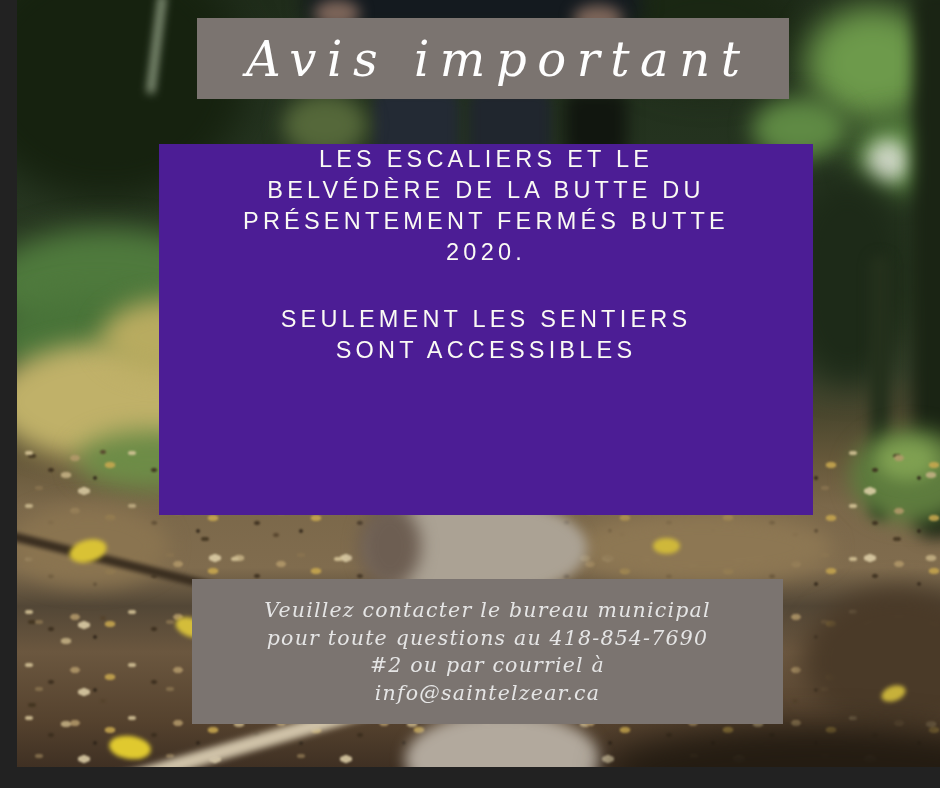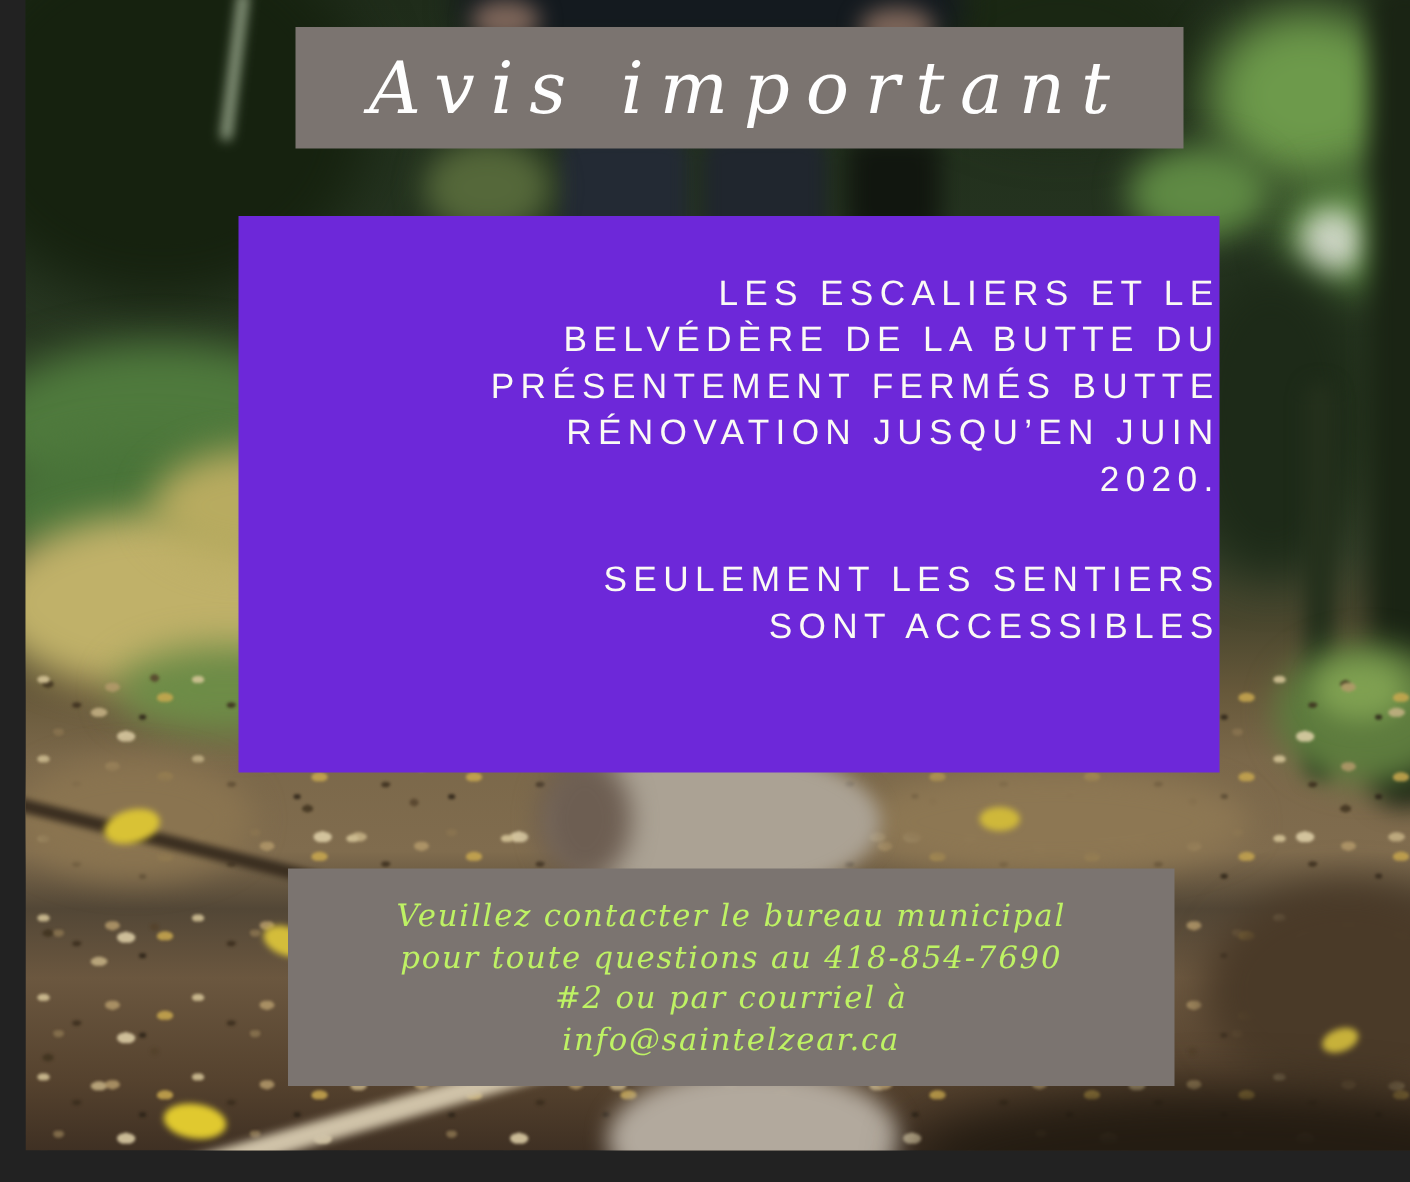--- a/index.html
+++ b/index.html
@@ -84,30 +84,29 @@
     display:flex;align-items:center;justify-content:center;
   }
   .banner-title{
     font-family:"DejaVu Serif","Liberation Serif",serif;
     font-style:italic;font-weight:400;
     font-size:48px;letter-spacing:.22em;text-indent:.22em;
     color:#fefefe;white-space:nowrap;
   }
   .notice{
     left:142px;top:144px;width:654px;height:371px;
-    background:#6d28d9;
-    color:#fafaf4;text-align:right;
+    background:#4c1d95;
+    color:#fafaf4;text-align:center;
     font-size:23.5px;letter-spacing:4.2px;line-height:31px;
-    padding-top:36px;
   }
   .notice .para2{margin-top:36px;}
   .contact{
     left:175px;top:579px;width:591px;height:145px;
     background:#7b7470;
-    color:#bef264;text-align:center;
+    color:#e5e5e5;text-align:center;
     font-family:"DejaVu Serif","Liberation Serif",serif;
     font-style:italic;
     font-size:20.5px;letter-spacing:1.2px;line-height:27.5px;
     padding-top:18px;
   }
 </style>
 </head>
 <body>
 
 <div class="poster">
@@ -158,21 +157,20 @@
 
   <div class="panel banner">
     <span class="banner-title">Avis important</span>
   </div>
 
   <div class="panel notice">
     <div>
       <div>LES ESCALIERS ET LE</div>
       <div>BELVÉDÈRE DE LA BUTTE DU</div>
       <div>PRÉSENTEMENT FERMÉS BUTTE</div>
-      <div>RÉNOVATION JUSQU’EN JUIN</div>
       <div>2020.</div>
     </div>
     <div class="para2">
       <div>SEULEMENT LES SENTIERS</div>
       <div>SONT ACCESSIBLES</div>
     </div>
   </div>
 
   <div class="panel contact">
     <div>Veuillez contacter le bureau municipal</div>

